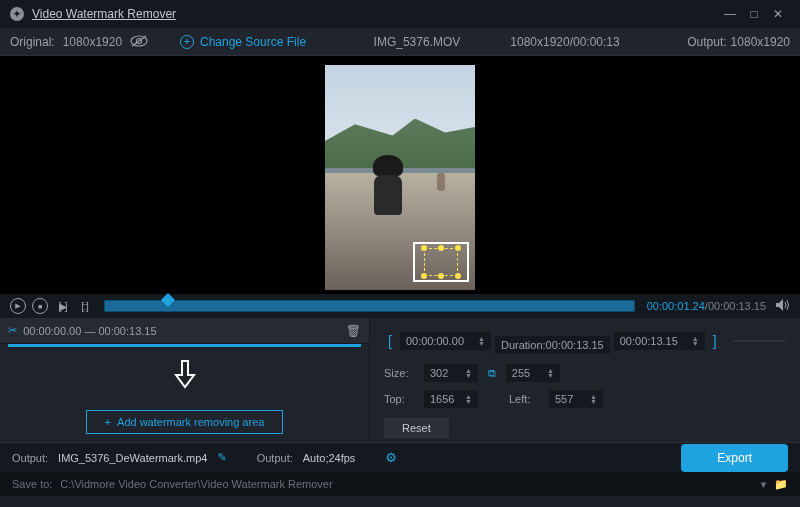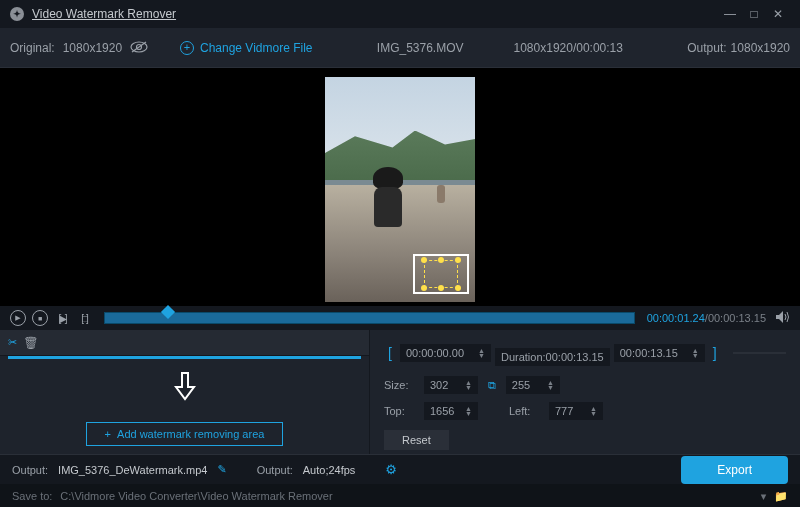--- a/index.html
+++ b/index.html
@@ -3,21 +3,21 @@
 <meta charset="utf-8">
 <style>
   * { box-sizing: border-box; margin: 0; padding: 0; font-family: -apple-system, "Segoe UI", Arial, sans-serif; }
   body { background: #1a1f28; color: #9aa0a8; font-size: 12px; width: 800px; height: 507px; overflow: hidden; }
   
   .titlebar { height: 28px; background: #14181f; display: flex; align-items: center; padding: 0 10px; }
   .titlebar .logo { width: 14px; height: 14px; border-radius: 50%; background: #8a8f96; margin-right: 8px; display: flex; align-items: center; justify-content: center; font-size: 9px; color:#14181f; font-weight:bold;}
   .titlebar .title { color: #c5c9ce; font-size: 12px; flex: 1; text-decoration: underline; }
   .win-btn { width: 24px; height: 24px; display: flex; align-items: center; justify-content: center; color: #9aa0a8; cursor: pointer; }
   
-  .top-info { height: 40px; background: #1f242d; display: flex; align-items: center; padding: 0 10px; border-bottom: 1px solid #2a2f38; }
+  .top-info { height: 28px; background: #1f242d; display: flex; align-items: center; padding: 0 10px; border-bottom: 1px solid #2a2f38; }
   .top-info .left-info { display: flex; align-items: center; gap: 8px; width:160px;}
   .eye-icon { color: #9aa0a8; font-size: 14px; }
   .change-src { display: flex; align-items: center; gap: 6px; color: #1fa3e0; cursor: pointer; margin-left:10px;}
   .change-src .plus-circ { width: 14px; height: 14px; border: 1.5px solid #1fa3e0; border-radius: 50%; display: flex; align-items: center; justify-content: center; font-size: 11px; line-height: 1; }
   .file-meta { flex: 1; display: flex; justify-content: center; gap: 50px; color: #9aa0a8; }
   
   .preview-area { height: 238px; background: #000; display: flex; justify-content: center; align-items: center; position: relative; }
   .video-frame { width: 150px; height: 225px; position: relative; margin-top:4px;}
   .sky { position:absolute; top:0; left:0; right:0; height:38%; background: linear-gradient(#c4d4e2, #d8e2ea); }
   .mountain { position:absolute; top:24%; left:0; right:0; height:25%; background: linear-gradient(#5a7a5a, #4a6a4a); clip-path: polygon(0 40%, 20% 10%, 45% 30%, 60% 0%, 80% 25%, 100% 15%, 100% 100%, 0 100%); }
@@ -99,21 +99,21 @@
     <span class="eye-icon">
       <svg width="18" height="12" viewBox="0 0 18 12">
           <ellipse cx="9" cy="6" rx="8" ry="5" fill="none" stroke="#9aa0a8" stroke-width="1.2"></ellipse>
           <circle cx="9" cy="6" r="2.5" fill="none" stroke="#9aa0a8" stroke-width="1.2"></circle>
           <line x1="2" y1="11" x2="16" y2="1" stroke="#9aa0a8" stroke-width="1.2"></line>
         </svg>
     </span>
   </div>
   <div class="change-src">
     <span class="plus-circ">+</span>
-    <span>Change Vidmore File</span>
+    <span>Change Source File</span>
   </div>
   <div class="file-meta">
     <span>IMG_5376.MOV</span>
     <span>1080x1920/00:00:13</span>
   </div>
   <span>Output:</span>
   <span style="margin-left:4px">1080x1920</span>
 </div>
 
 <div class="preview-area">
@@ -155,20 +155,21 @@
         <polygon points="0,4 3,4 7,0 7,12 3,8 0,8" fill="#9aa0a8"></polygon>
         <path d="M9 3 Q11 6 9 9 M11 1 Q14 6 11 11" fill="none" stroke="#9aa0a8" stroke-width="1"></path>
       </svg>
   </div>
 </div>
 
 <div class="mid-section">
   <div class="left-panel">
     <div class="range-row">
       <span class="scissors">✂</span>
+      <span class="range-text">00:00:00.00 — 00:00:13.15</span>
       <span class="trash">🗑</span>
     </div>
     <div class="range-line"></div>
     <div class="arrow-area">
       <div class="down-arrow">
         <svg viewBox="0 0 22 30">
             <path d="M8 2 L14 2 L14 16 L20 16 L11 28 L2 16 L8 16 Z" fill="none" stroke="#fff" stroke-width="2"></path>
           </svg>
       </div>
     </div>
@@ -222,21 +223,21 @@
       <div class="num-box">
           <span>1656</span>
           <div class="spinner">
             <span>▲</span>
             <span>▼</span>
           </div>
         </div>
       <span style="width:11px"></span>
       <label style="width:30px">Left:</label>
       <div class="num-box">
-          <span>777</span>
+          <span>557</span>
           <div class="spinner">
             <span>▲</span>
             <span>▼</span>
           </div>
         </div>
     </div>
     <button class="reset-btn">Reset</button>
   </div>
 </div>
 

